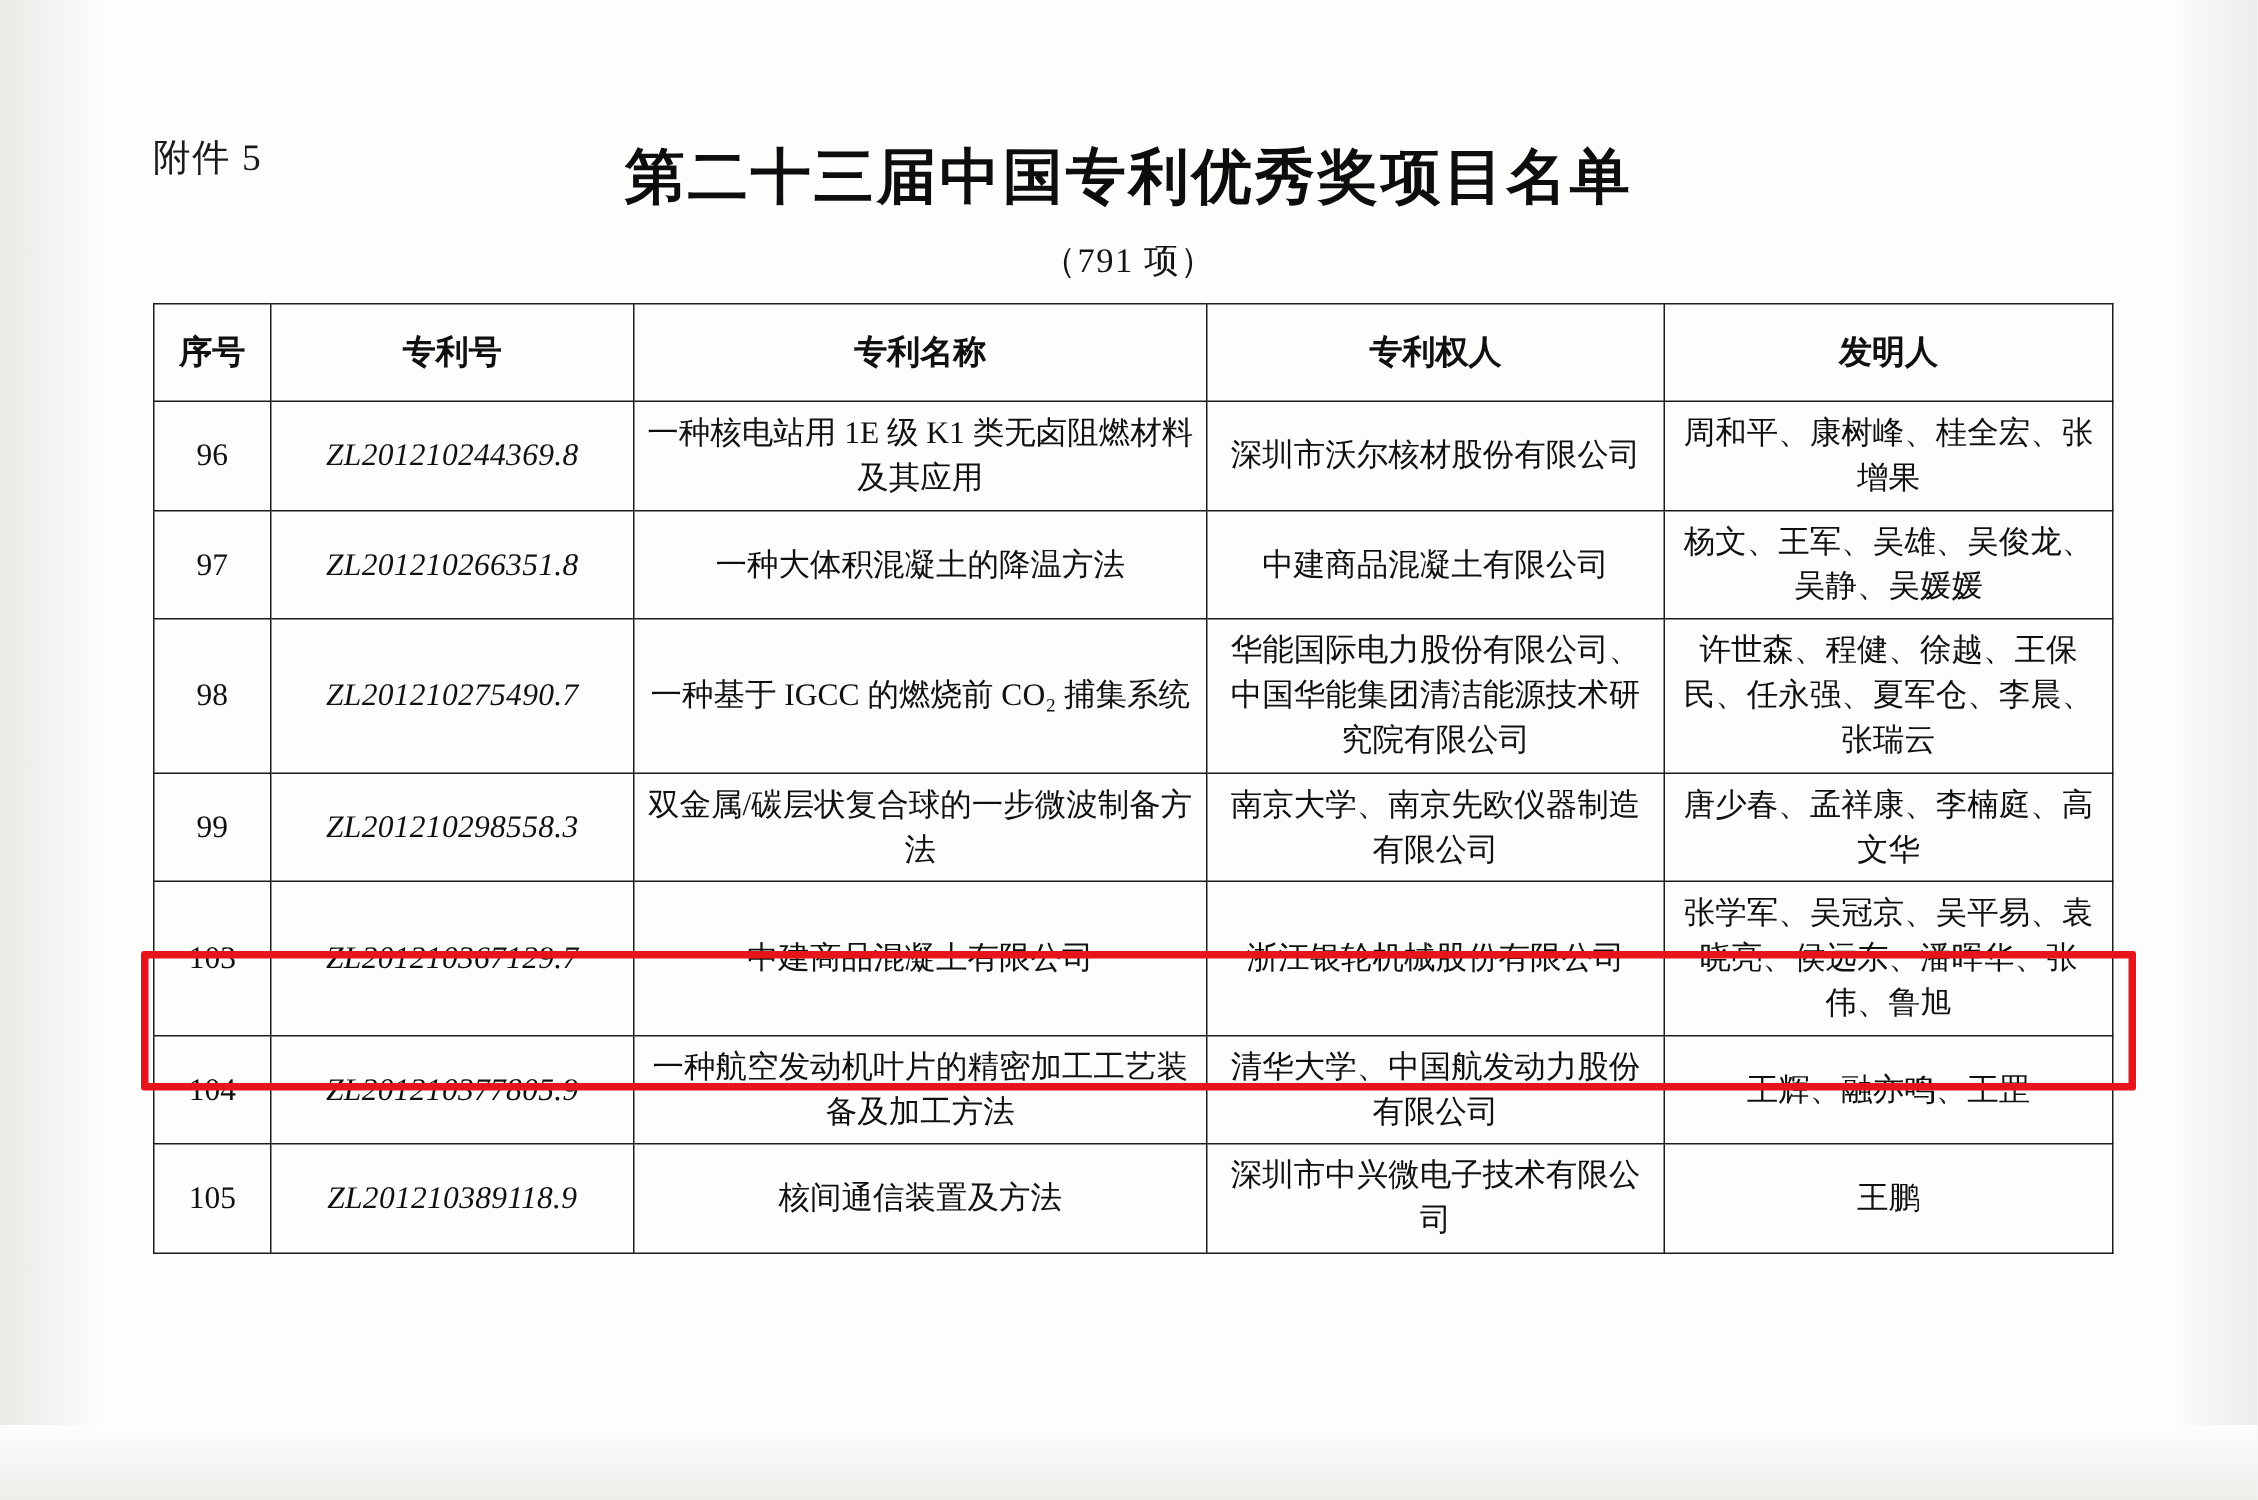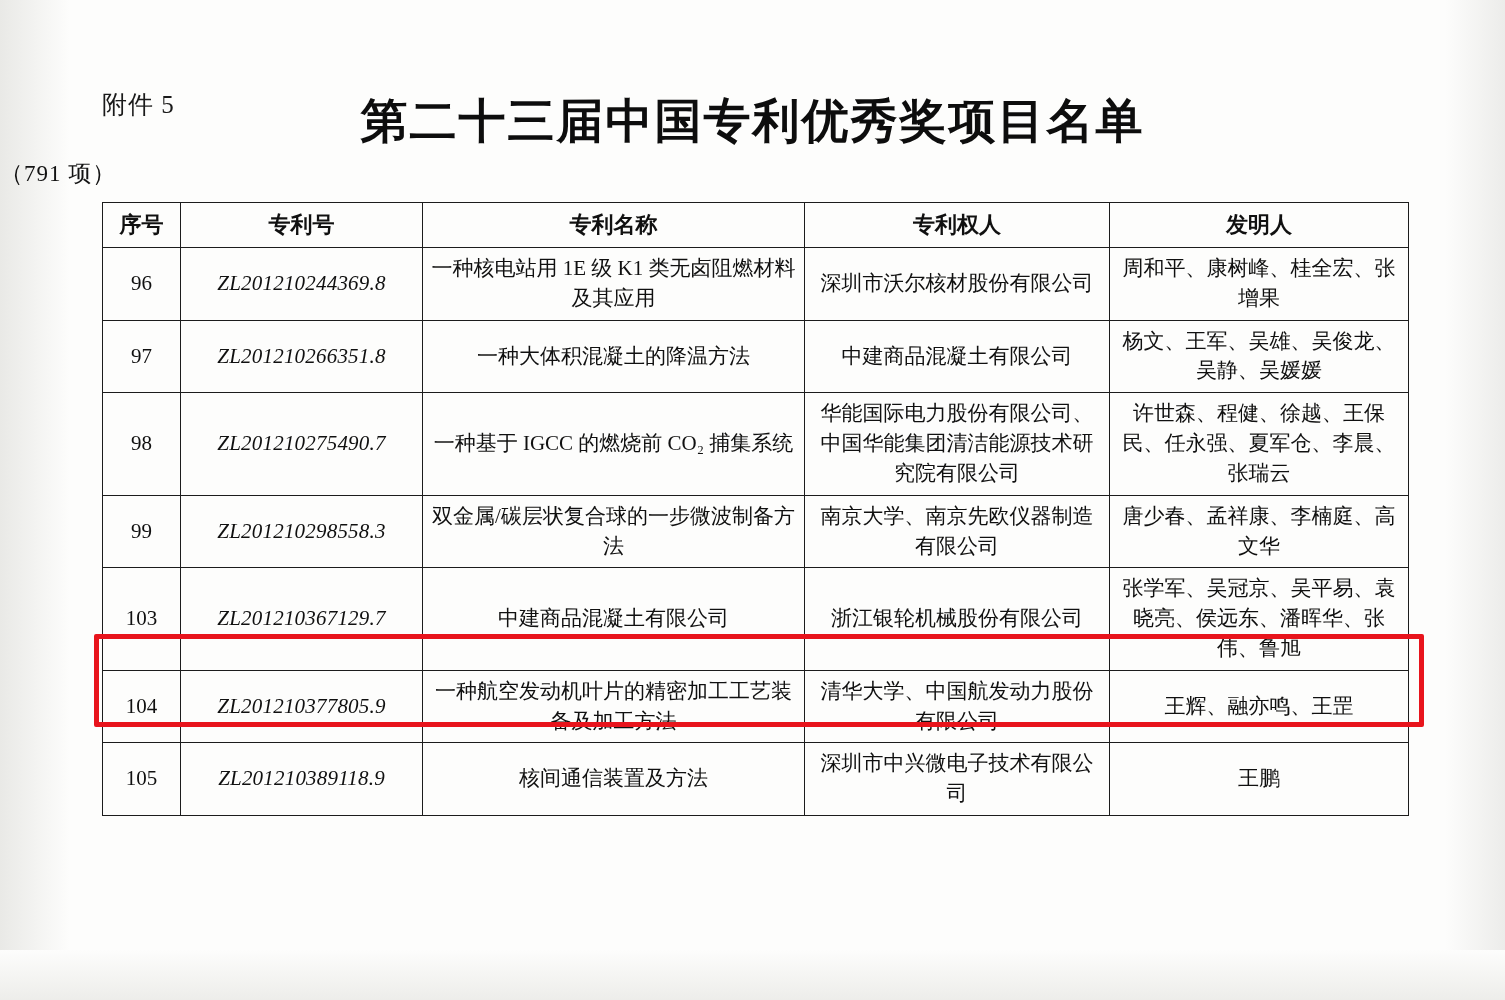--- a/index.html
+++ b/index.html
@@ -51,29 +51,30 @@
     letter-spacing: 1px;
     color: #1a1a1a;
     margin-top: 42px;
   }
 
   .doc-title {
     position: absolute;
     left: 0; right: 0;
     top: 90px;
     text-align: center;
-    font-size: 47px;
+    font-size: 40px;
     font-weight: bold;
     letter-spacing: 2px;
     color: #0d0d0d;
   }
   .doc-subtitle {
     position: absolute;
     left: 0; right: 0;
     top: 158px;
+    text-align: center;
     font-size: 23px;
     color: #131313;
     letter-spacing: 1px;
   }
 
   .table-wrap {
     position: absolute;
     left: 102px;
     top: 202px;
     width: 1306px;
@@ -89,21 +90,21 @@
     vertical-align: middle;
     font-size: 21px;
     line-height: 1.42;
     padding: 6px 7px;
     color: #101010;
   }
   table.list th {
     font-weight: bold;
     font-size: 22px;
     height: 38px;
-    padding: 3px 6px;
+    padding: 13px 6px;
   }
   col.c-no { width: 78px; }
   col.c-patent { width: 242px; }
   col.c-name { width: 382px; }
   col.c-holder { width: 305px; }
   col.c-inventor { width: 299px; }
 
   td.no, td.patent { white-space: nowrap; }
   td.patent { font-size: 21px; letter-spacing: 0.2px; font-style: italic; }
   td.name, td.holder, td.inventor { padding: 8px 10px; }

